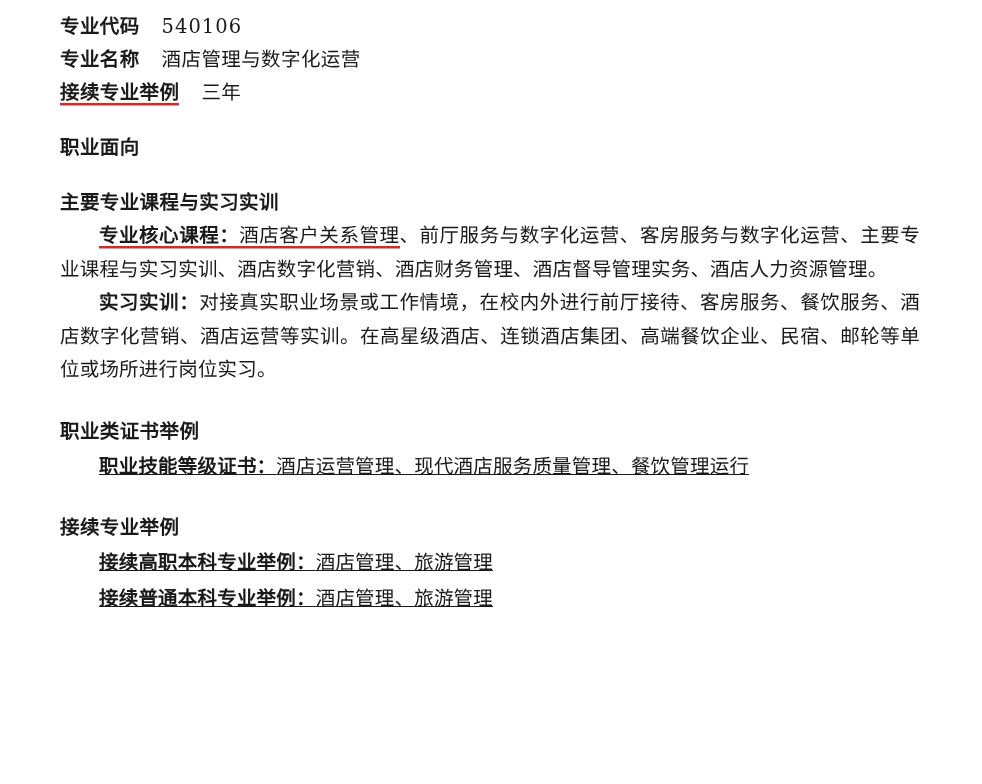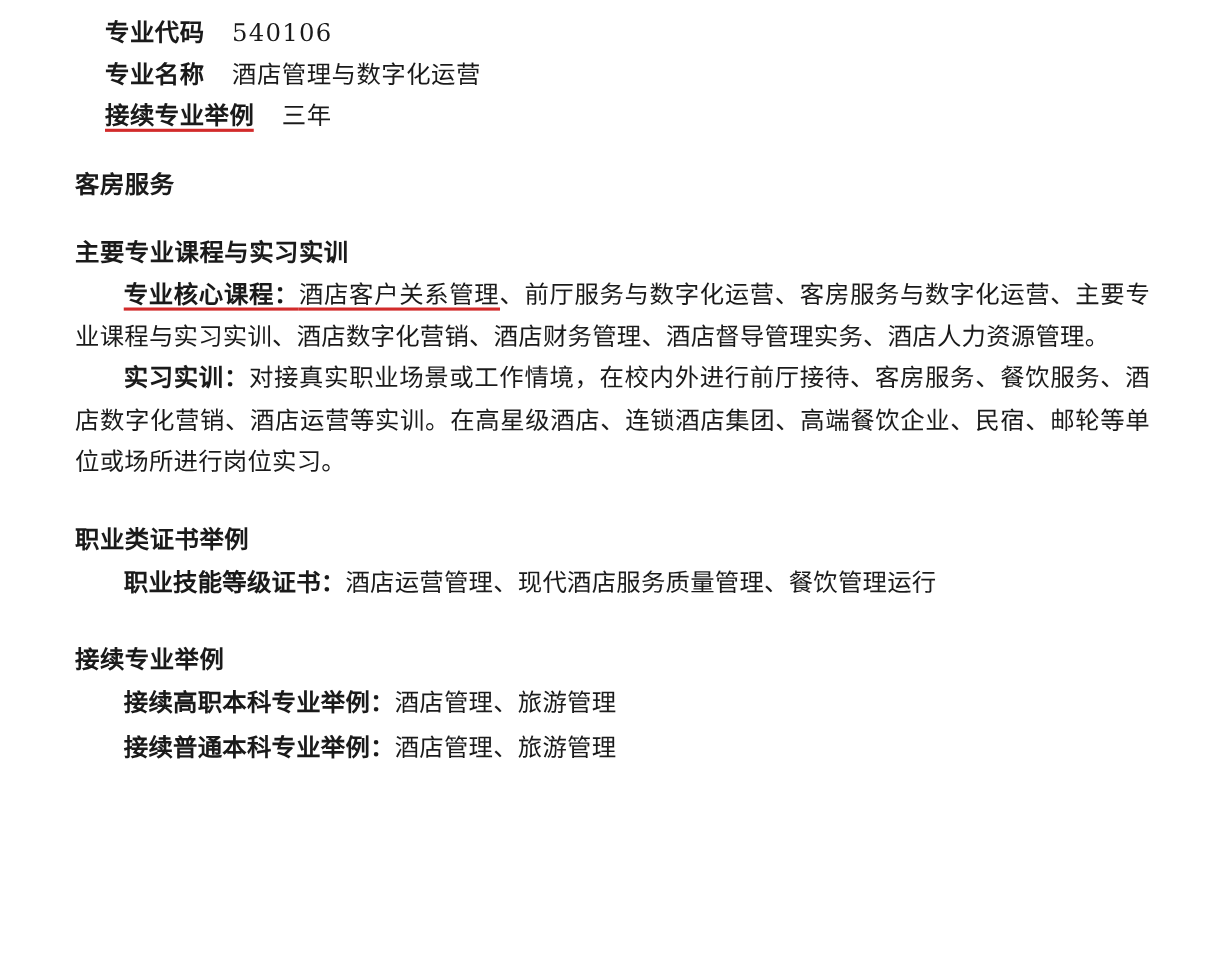--- a/index.html
+++ b/index.html
@@ -21,21 +21,20 @@
     padding: 0;
     box-sizing: border-box;
   }
   .content {
     padding: 10px 62px 0 60px;
   }
   .line {
     font-size: 19.5px;
     line-height: 33px;
     letter-spacing: 0.4px;
-    margin-left: 24px;
   }
   .bold {
     font-weight: bold;
   }
   .kv {
     white-space: nowrap;
   }
   .kv .val {
     margin-left: 22px;
   }
@@ -50,20 +49,21 @@
     font-size: 19.5px;
     line-height: 33.5px;
     text-align: justify;
     text-justify: inter-ideograph;
     text-indent: 2em;
     letter-spacing: 0.2px;
     margin: 0;
   }
   .para.tight {
     margin-top: 2px;
+    text-decoration: underline;
   }
   .gap-sm { height: 8px; }
   .gap-md { height: 14px; }
   .underline-red {
     position: relative;
     display: inline;
     background-image: linear-gradient(to right, #d22b2b, #d22b2b);
     background-repeat: no-repeat;
     background-size: 100% 2.5px;
     background-position: 0 99%;
@@ -88,21 +88,21 @@
     </div>
     <div class="line kv">
       <span class="bold">专业名称</span><span class="val">酒店管理与数字化运营</span>
     </div>
     <div class="line kv">
       <span class="bold underline-red">接续专业举例</span><span class="val">三年</span>
     </div>
 
     <div class="gap-sm"></div>
 
-    <div class="section-head">客房服务</div>
+    <div class="section-head">职业面向</div>
 
     <div class="gap-sm"></div>
 
     <div class="section-head">主要专业课程与实习实训</div>
 
 
     <p class="para"><span class="sub-label underline-red">专业核心课程：</span><span class="underline-red">酒店客户关系管理</span><span>、前厅服务与数字化运营、客房服务与数字化运营、主要专业课程与实习实训、酒店数字化营销、酒店财务管理、酒店督导管理实务、酒店人力资源管理。</span></p>
 
     <p class="para"><span class="sub-label">实习实训：</span><span>对接真实职业场景或工作情境，在校内外进行前厅接待、客房服务、餐饮服务、酒店数字化营销、酒店运营等实训。在高星级酒店、连锁酒店集团、高端餐饮企业、民宿、邮轮等单位或场所进行岗位实习。</span></p>
 

